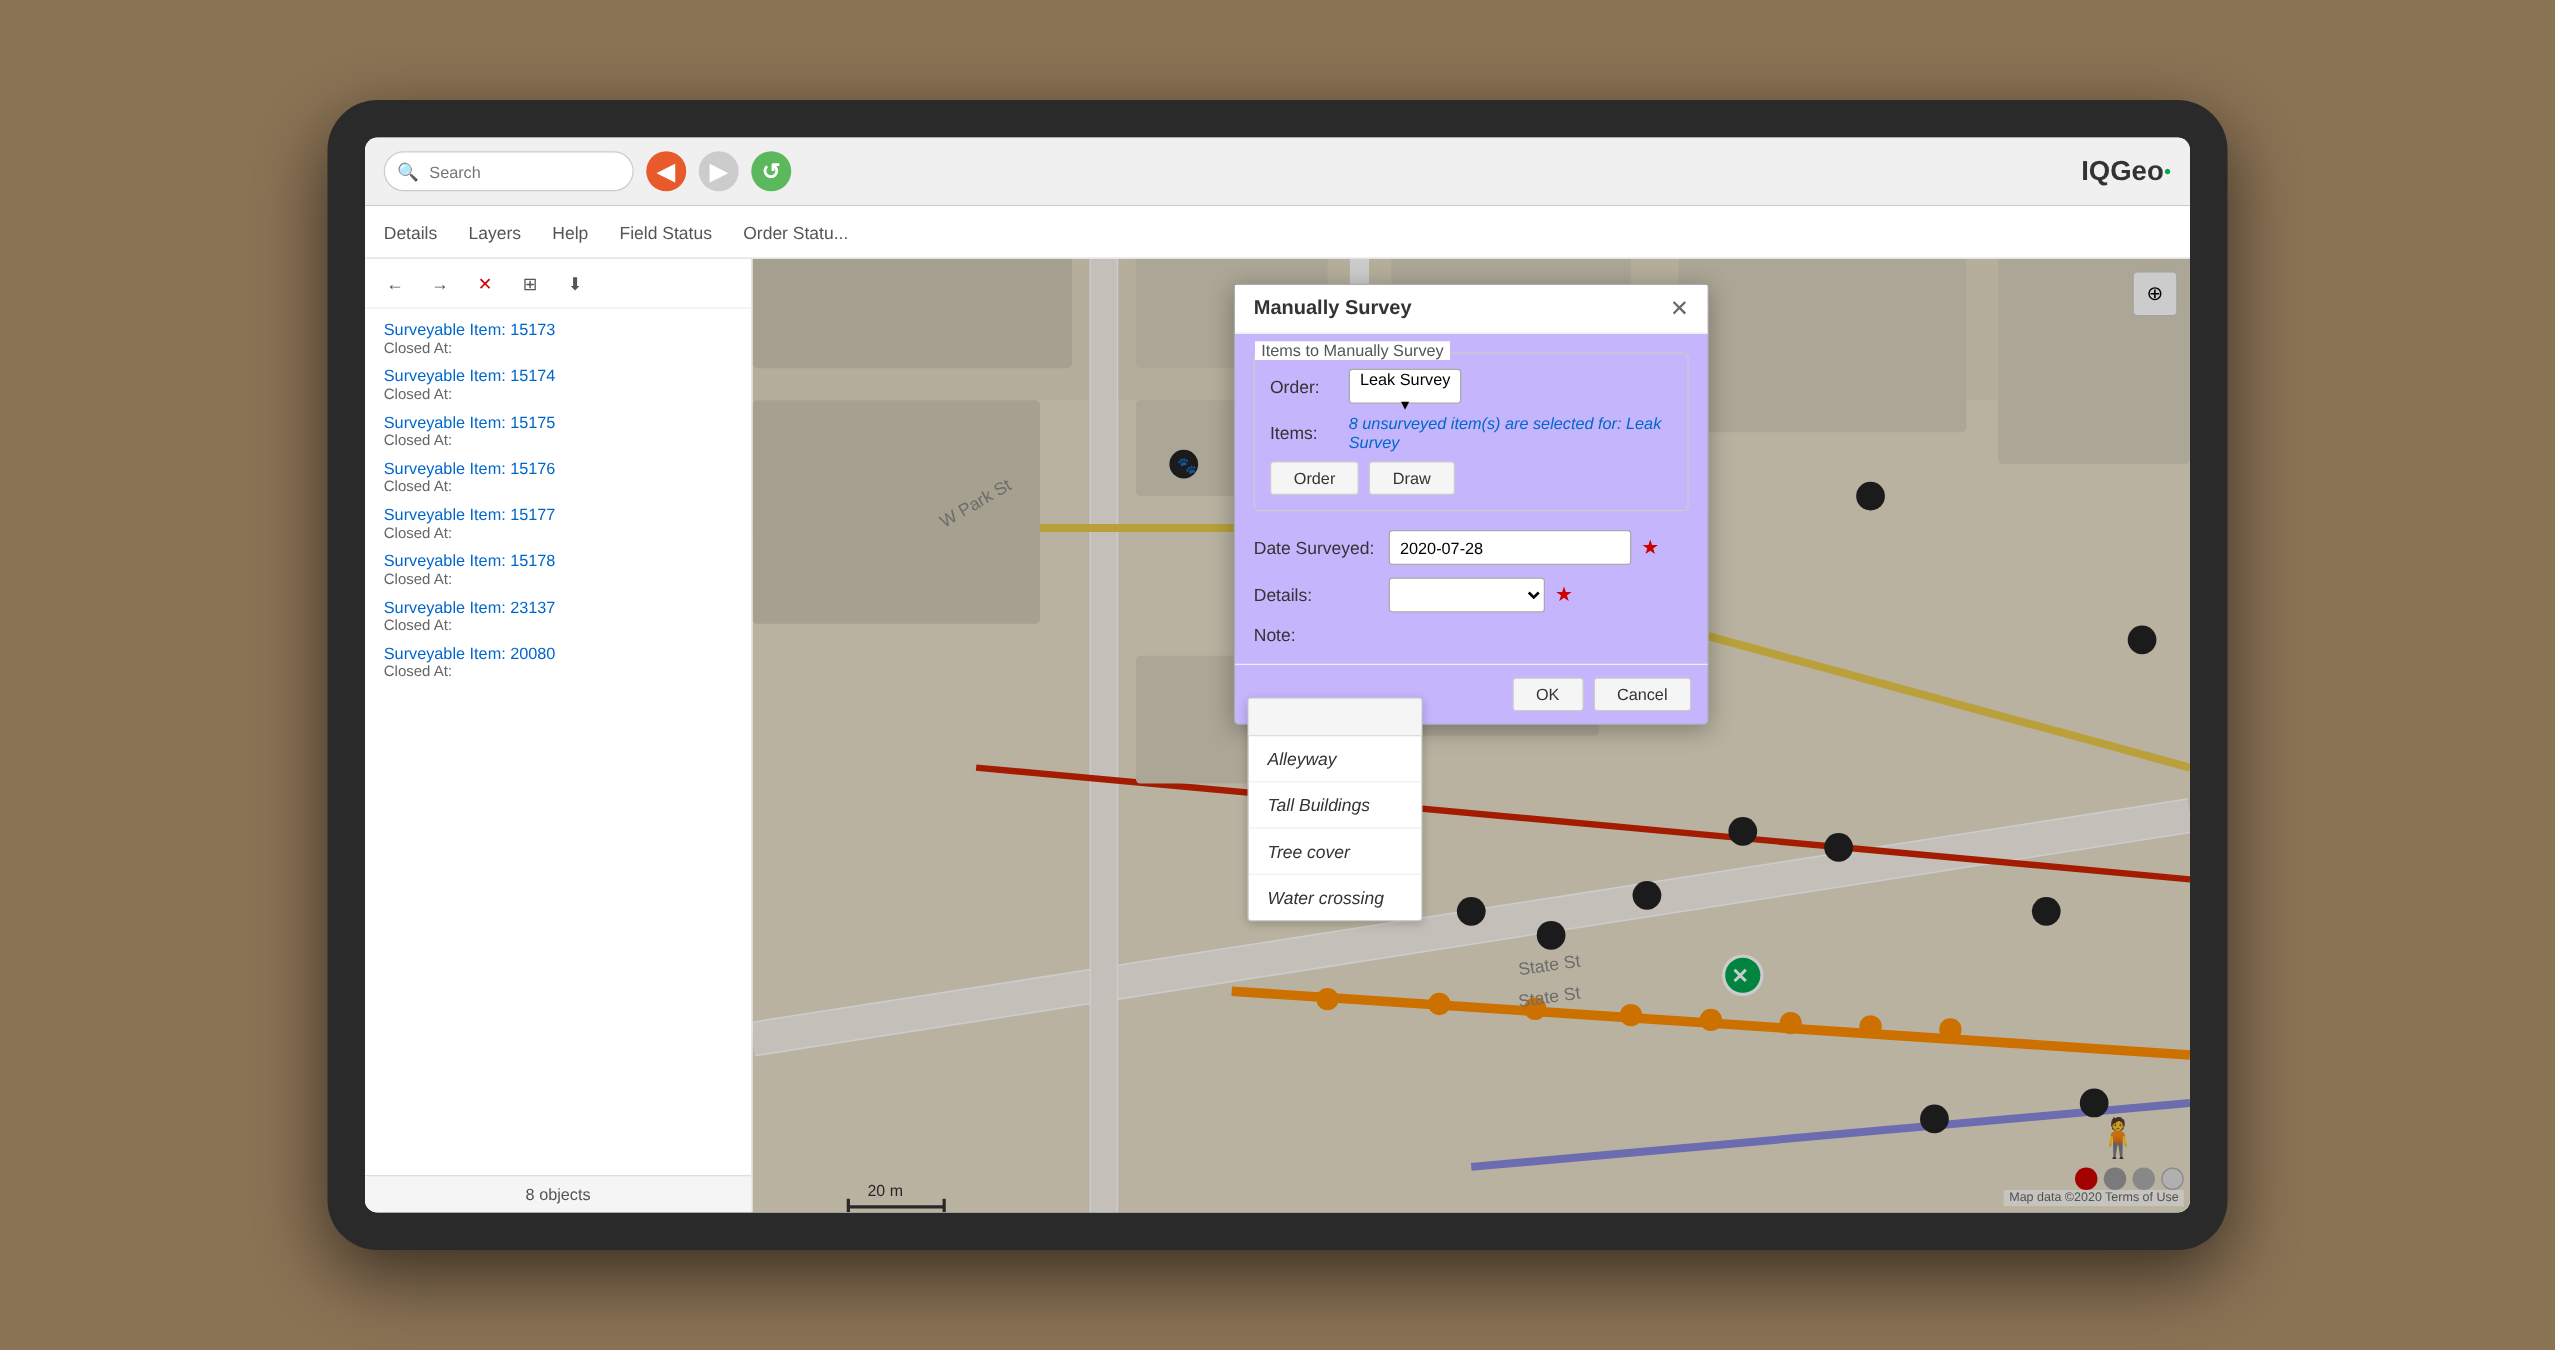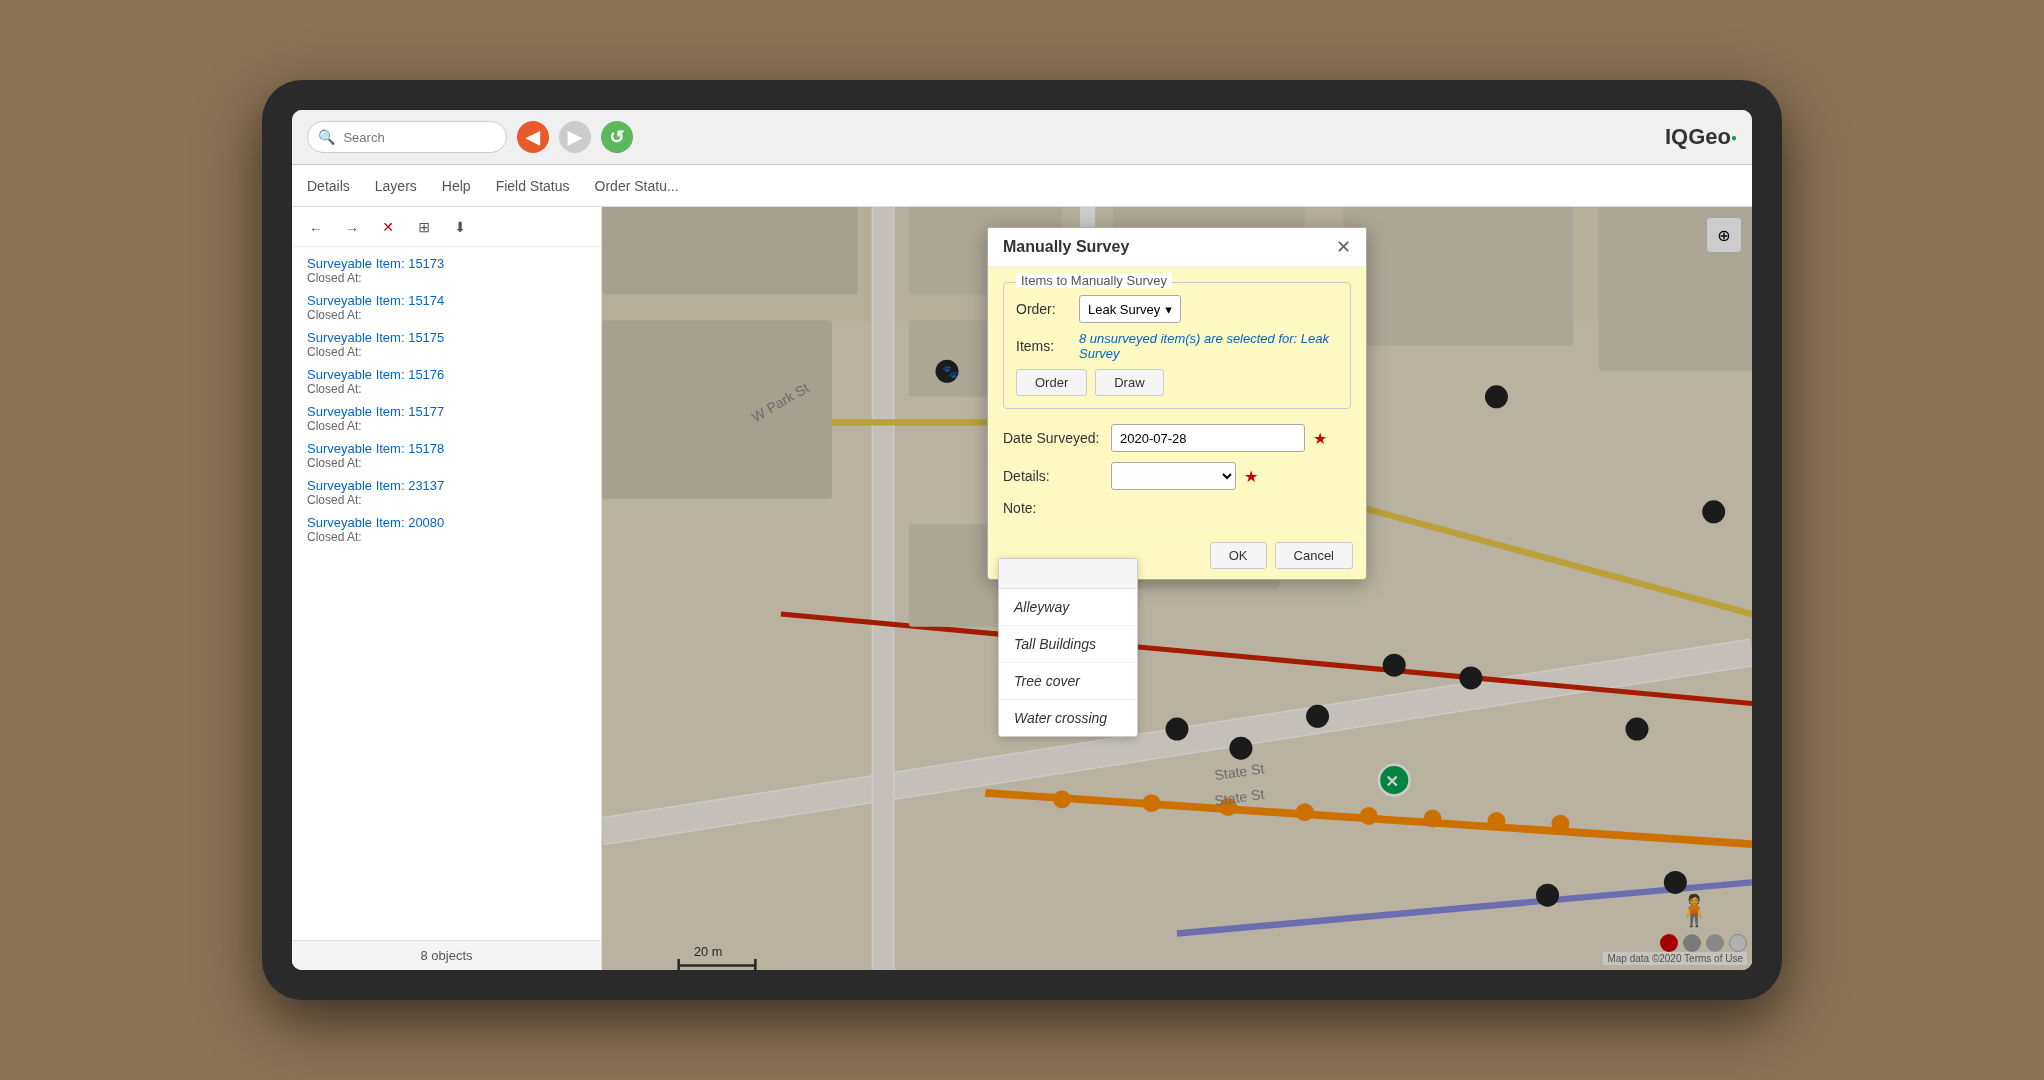--- a/index.html
+++ b/index.html
@@ -271,21 +271,21 @@
       bottom: 0;
       background: rgba(0,0,0,0.2);
       display: flex;
       align-items: flex-start;
       justify-content: center;
       z-index: 100;
     }
 
     
     .modal-dialog {
-      background: #fef9c3;
+      background: #c4b5fd;
       border: 1px solid #aaa;
       border-radius: 4px;
       width: 380px;
       margin-top: 20px;
       box-shadow: 0 4px 20px rgba(0,0,0,0.3);
       position: relative;
     }
 
     .modal-title-bar {
       background: #fff;
@@ -318,21 +318,21 @@
       border: 1px solid #ccc;
       border-radius: 4px;
       padding: 12px;
       margin-bottom: 15px;
       position: relative;
     }
 
     .items-section-title {
       position: absolute;
       top: -10px;
-      left: 12px;
+      left: 0;
       background: #fff;
       padding: 0 5px;
       font-size: 13px;
       color: #555;
     }
 
     .form-row {
       display: flex;
       align-items: center;
       margin-bottom: 8px;
@@ -349,20 +349,21 @@
       height: 28px;
       border: 1px solid #aaa;
       border-radius: 3px;
       padding: 0 8px;
       font-size: 13px;
       background: #fff;
       cursor: pointer;
       display: flex;
       align-items: center;
       gap: 5px;
+      flex-direction: column;
     }
 
     .items-text {
       font-size: 13px;
       color: #0066cc;
       font-style: italic;
     }
 
     .btn-row {
       display: flex;

